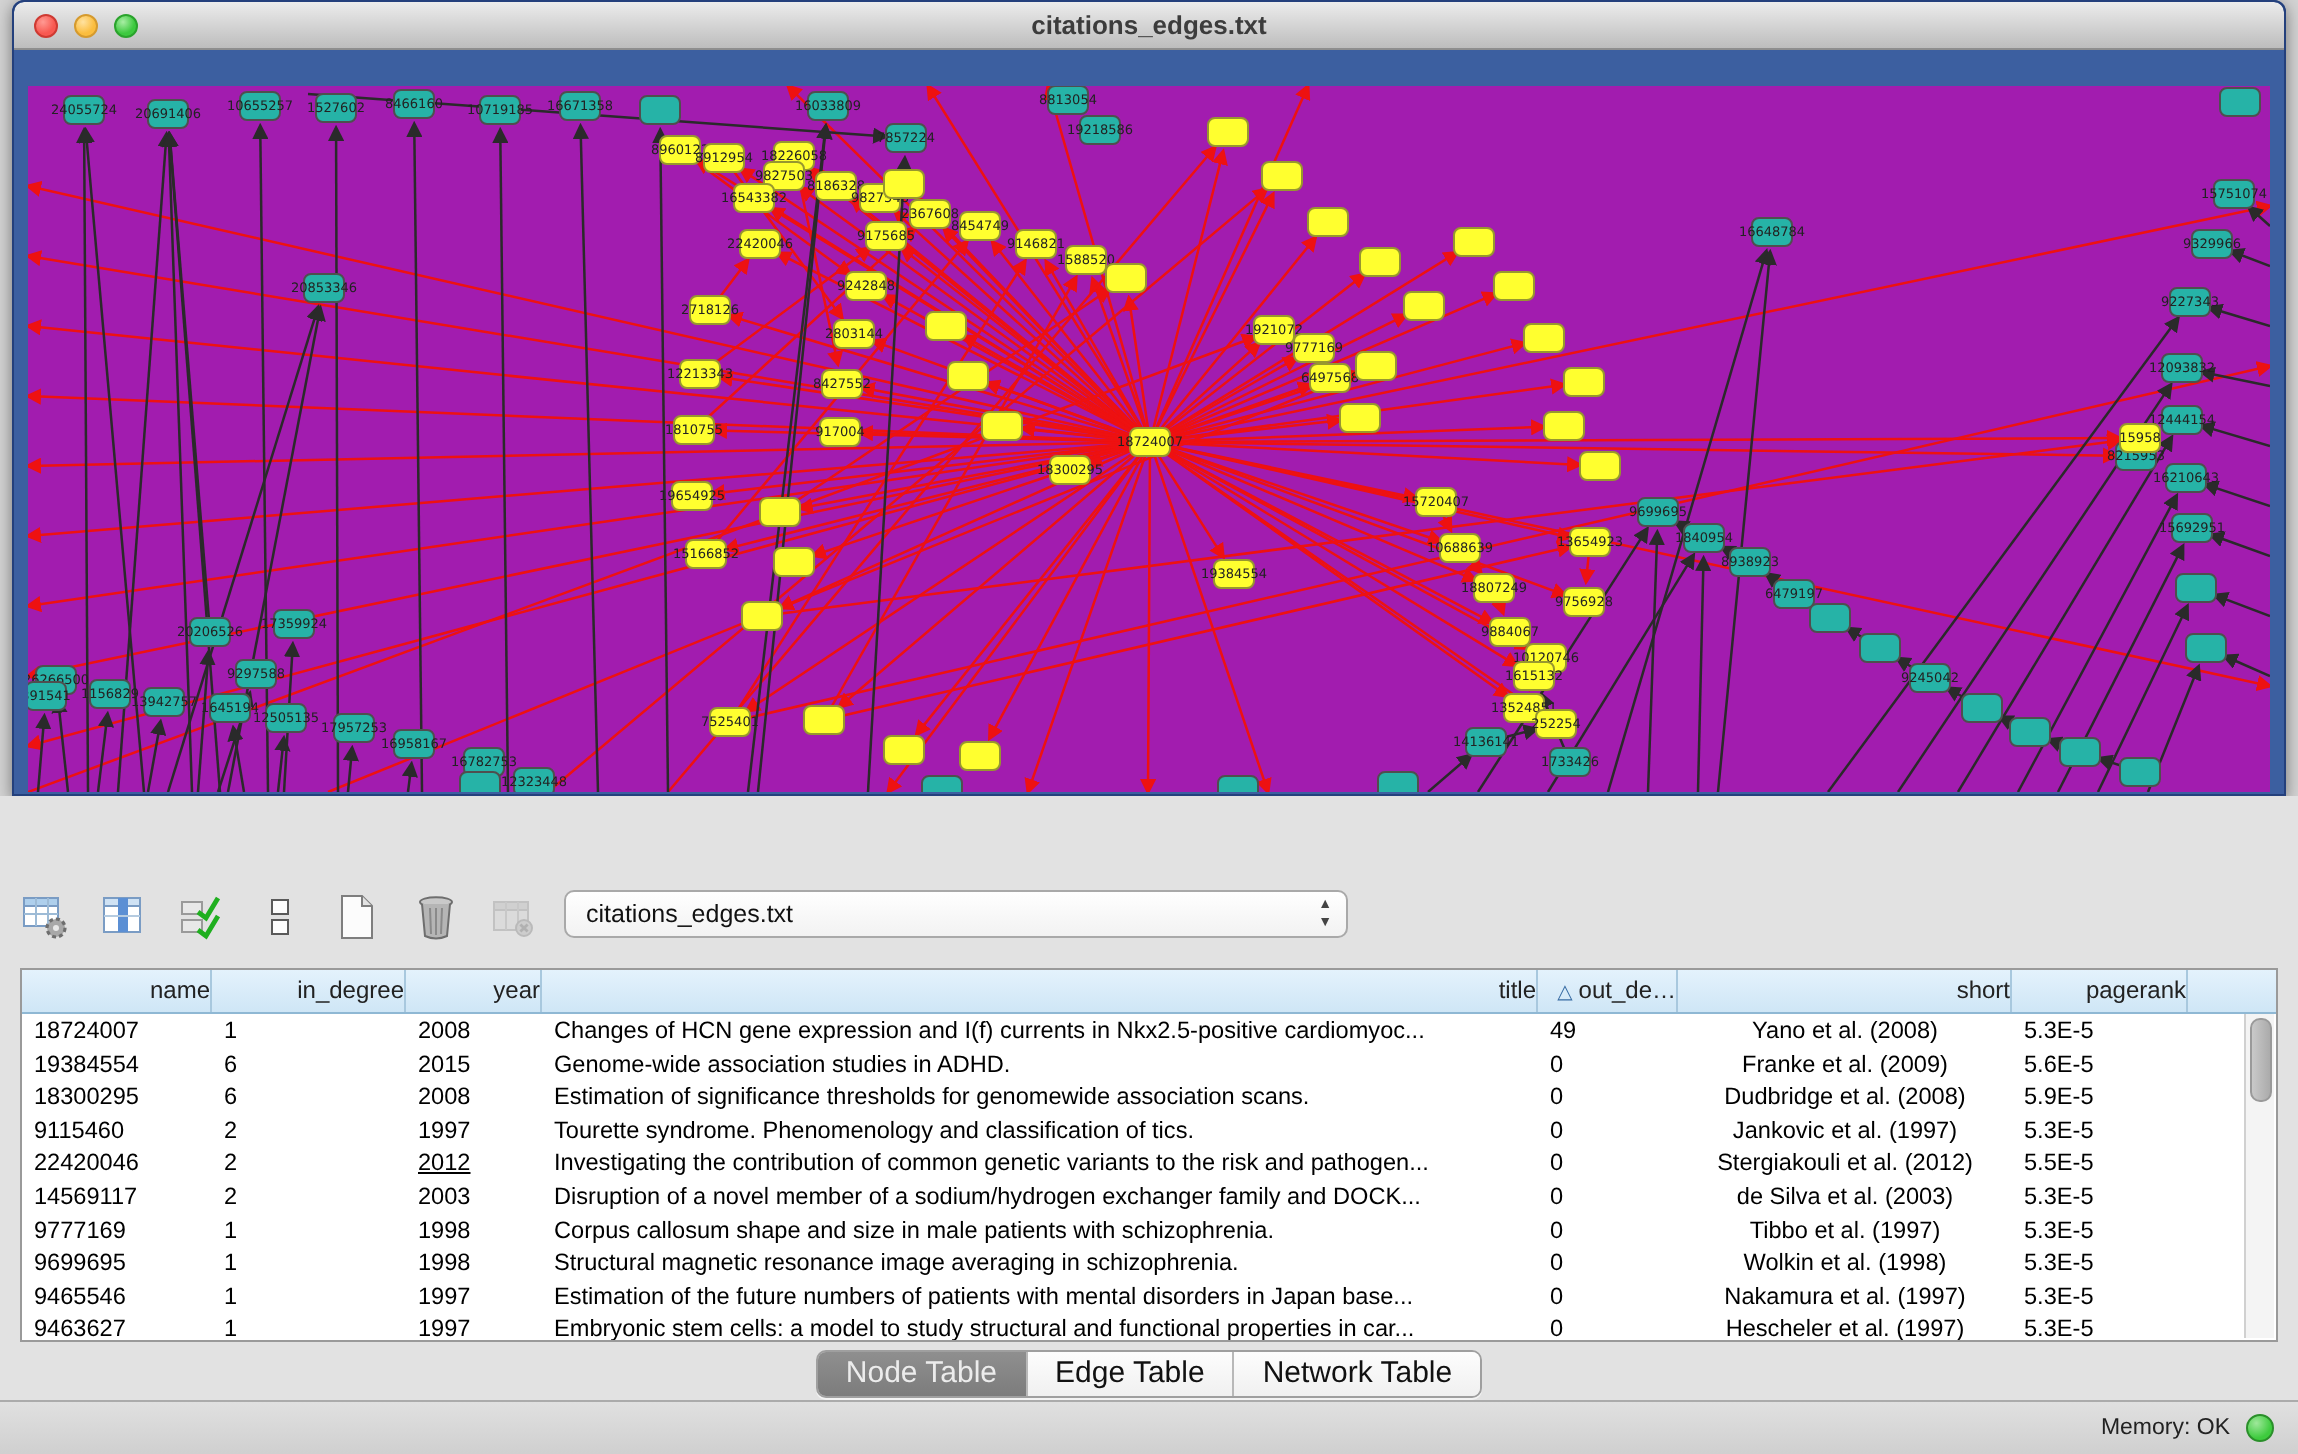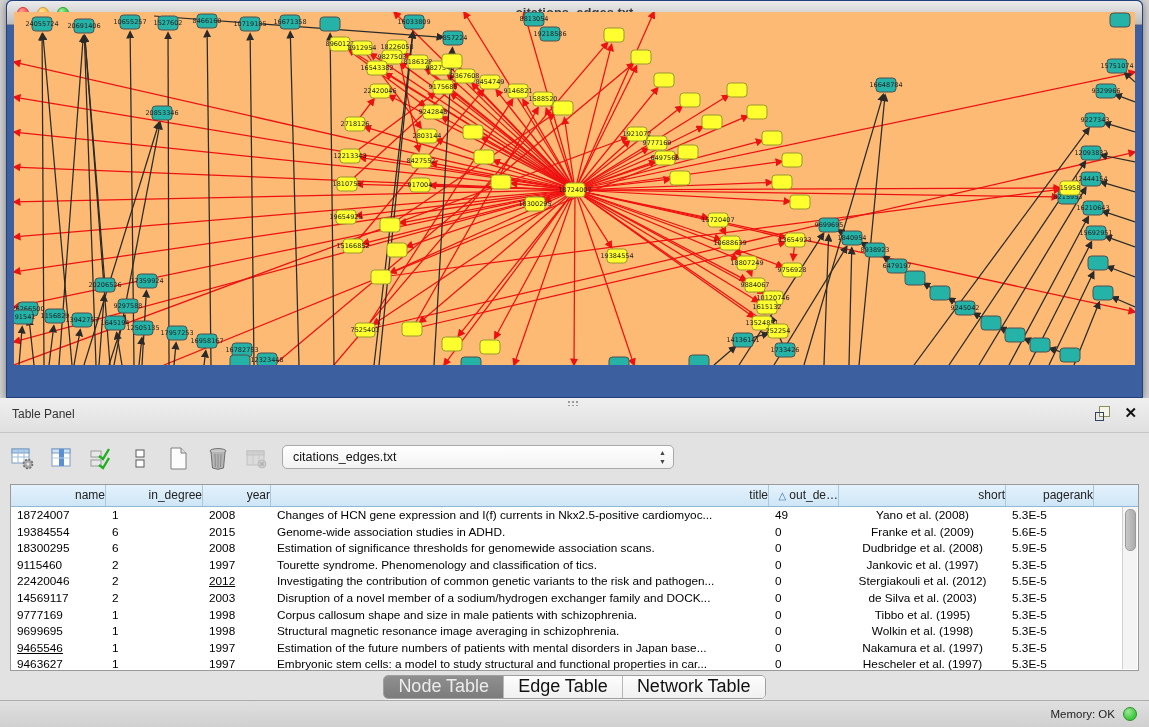--- a/index.html
+++ b/index.html
@@ -7,21 +7,21 @@
   
   .net-win{position:absolute;left:6px;top:0;width:1137px;height:398px;background:#3c5fa0;border-radius:6px 6px 0 0;box-shadow:0 2px 8px rgba(0,0,0,.45);}
   .net-win .frame-line{position:absolute;left:0;top:0;right:0;bottom:0;border:1px solid #24407c;border-radius:6px 6px 0 0;pointer-events:none;}
   .titlebar{position:absolute;left:1px;right:1px;top:1px;height:23px;border-radius:5px 5px 0 0;background:linear-gradient(#ececec,#bdbdbd);border-bottom:1px solid #8e8e8e;}
   .title{position:absolute;left:0;right:0;top:4px;text-align:center;font-size:13px;font-weight:bold;color:#3c3c3c;}
   .lights{position:absolute;left:10px;top:6px;display:flex;gap:8px;}
   .light{width:12px;height:12px;border-radius:50%;box-sizing:border-box;}
   .light.red{background:radial-gradient(circle at 35% 30%,#ff9a93,#f85951 60%);border:1px solid #ce3a32;}
   .light.yel{background:radial-gradient(circle at 35% 30%,#ffe2a0,#fbbd3e 60%);border:1px solid #d59a2e;}
   .light.grn{background:radial-gradient(circle at 35% 30%,#a8eea4,#3dc93f 60%);border:1px solid #2aa32c;}
-  .canvas{position:absolute;left:8px;top:12px;width:1121px;height:353px;background:#fdba74;overflow:hidden;}
+  .canvas{position:absolute;left:8px;top:43px;width:1121px;height:353px;background:#a21caf;overflow:hidden;}
   .canvas svg{display:block;}
   
   .panel{position:absolute;left:0;top:398px;width:1149px;height:302px;background:#e2e2e2;}
   .panel-head{position:absolute;left:0;top:0;right:0;height:34px;background:linear-gradient(#efefef,#e0e0e0);border-bottom:1px solid #c6c6c6;}
   .panel-title{position:absolute;left:12px;top:9px;font-size:12px;color:#333;}
   .panel-btns{position:absolute;right:12px;top:7px;display:flex;gap:14px;align-items:center;}
   .float-ico{width:16px;height:16px;position:relative;}
   .float-ico .sq1{position:absolute;left:5px;top:1px;width:9px;height:9px;border:1px solid #8f8f5e;background:#f4f4e8;}
   .float-ico .sq2{position:absolute;left:1px;top:7px;width:7px;height:7px;border:1px solid #33455e;background:transparent;}
   .close-x{font-size:15px;font-weight:bold;color:#111;line-height:16px;}
@@ -38,21 +38,21 @@
   .th{box-sizing:border-box;border-right:1px solid #a8c8de;font-size:12px;color:#222;text-align:right;line-height:20px;overflow:hidden;white-space:nowrap;}
   .tri{color:#3a6ea5;font-size:10px;margin-right:3px;}
   .tr{display:flex;height:16.6px;line-height:16.6px;font-size:11.8px;color:#000;white-space:nowrap;}
   .td{box-sizing:border-box;padding:0 6px;overflow:hidden;}
   .td.center{text-align:center;}
   .vscroll{position:absolute;right:1px;top:22px;bottom:1px;width:14px;background:#f4f4f4;border-left:1px solid #d0d0d0;}
   .vthumb{position:absolute;left:2px;top:2px;width:9px;height:40px;background:linear-gradient(90deg,#c9c9c9,#ababab);border:1px solid #9a9a9a;border-radius:5px;}
   
   .tabs{position:absolute;left:0;right:0;top:277px;height:22px;display:flex;justify-content:center;}
   .seg{display:flex;border:1px solid #9f9f9f;border-radius:5px;overflow:hidden;height:22px;box-shadow:0 1px 0 rgba(255,255,255,.6);}
-  .seg-btn{padding:0 14px;font-size:18px;line-height:21px;background:linear-gradient(#fdfdfd,#f0f0f0);color:#111;border-right:1px solid #b8b8b8;}
+  .seg-btn{padding:0 14px;font-size:15px;line-height:21px;background:linear-gradient(#fdfdfd,#f0f0f0);color:#111;border-right:1px solid #b8b8b8;}
   .seg-btn:last-child{border-right:none;}
   .seg-btn.sel{background:linear-gradient(#8f8f8f,#7c7c7c);color:#ececec;}
   
   .statusbar{position:absolute;left:0;top:700px;width:1149px;height:27px;background:linear-gradient(#e0e0e0,#cfcfcf);border-top:1px solid #ababab;}
   .mem{position:absolute;right:34px;top:7px;font-size:11.5px;color:#222;}
   .memdot{position:absolute;right:12px;top:6px;width:14px;height:14px;border-radius:50%;background:radial-gradient(circle at 35% 30%,#9fe89b,#3ecb3e 65%);border:1px solid #2a8f2a;box-sizing:border-box;}
 </style>
 </head>
 <body>
 
@@ -691,31 +691,20 @@
             <rect x="551" y="171" width="20" height="14" rx="3.5" fill="#ffff2f" stroke="#97972f"></rect>
             <text x="561" y="180" text-anchor="middle" font-size="6.5" fill="#222" font-family="DejaVu Sans, sans-serif">18724007</text>
           </g>
         </g>
     </svg>
   </div>
   <div class="frame-line"></div>
 </div>
 
 <div class="panel">
-  <div class="panel-head">
-    <div class="grip"></div>
-    <div class="panel-title">Table Panel</div>
-    <div class="panel-btns">
-      <div class="float-ico">
-          <div class="sq1"></div>
-          <div class="sq2"></div>
-        </div>
-      <div class="close-x">✕</div>
-    </div>
-  </div>
 
   <div class="toolbar">
     <div class="tool">
       <svg width="24" height="24">
           <rect x="1" y="2" width="17" height="14" fill="#fff" stroke="#7a9cc4"></rect>
           <rect x="1" y="2" width="17" height="4" fill="#aecfec" stroke="#7a9cc4"></rect>
           <line x1="7" y1="2" x2="7" y2="16" stroke="#9dbbd6"></line>
           <line x1="13" y1="2" x2="13" y2="16" stroke="#9dbbd6"></line>
           <line x1="1" y1="10" x2="18" y2="10" stroke="#9dbbd6"></line>
           <circle cx="17" cy="17" r="4.5" fill="#a8a8a8" stroke="#6e6e6e" stroke-width="1.6" stroke-dasharray="2 1.5"></circle>
@@ -840,34 +829,34 @@
           <div class="td" style="width: 70px;">0</div>
           <div class="td center" style="width: 167px;">de Silva et al. (2003)</div>
           <div class="td" style="width: 88px;">5.3E-5</div>
         </div>
         <div class="tr">
           <div class="td" style="width: 95px;">9777169</div>
           <div class="td" style="width: 97px;">1</div>
           <div class="td" style="width: 68px;">1998</div>
           <div class="td" style="width: 498px;">Corpus callosum shape and size in male patients with schizophrenia.</div>
           <div class="td" style="width: 70px;">0</div>
-          <div class="td center" style="width: 167px;">Tibbo et al. (1995)</div>
+          <div class="td center" style="width: 167px;">Tibbo et al. (1997)</div>
           <div class="td" style="width: 88px;">5.3E-5</div>
         </div>
         <div class="tr">
           <div class="td" style="width: 95px;">9699695</div>
           <div class="td" style="width: 97px;">1</div>
           <div class="td" style="width: 68px;">1998</div>
           <div class="td" style="width: 498px;">Structural magnetic resonance image averaging in schizophrenia.</div>
           <div class="td" style="width: 70px;">0</div>
           <div class="td center" style="width: 167px;">Wolkin et al. (1998)</div>
           <div class="td" style="width: 88px;">5.3E-5</div>
         </div>
         <div class="tr">
-          <div class="td" style="width: 95px; text-decoration: underline;">9465546</div>
+          <div class="td" style="width: 95px;">9465546</div>
           <div class="td" style="width: 97px;">1</div>
           <div class="td" style="width: 68px;">1997</div>
           <div class="td" style="width: 498px;">Estimation of the future numbers of patients with mental disorders in Japan base...</div>
           <div class="td" style="width: 70px;">0</div>
           <div class="td center" style="width: 167px;">Nakamura et al. (1997)</div>
           <div class="td" style="width: 88px;">5.3E-5</div>
         </div>
         <div class="tr">
           <div class="td" style="width: 95px;">9463627</div>
           <div class="td" style="width: 97px;">1</div>

